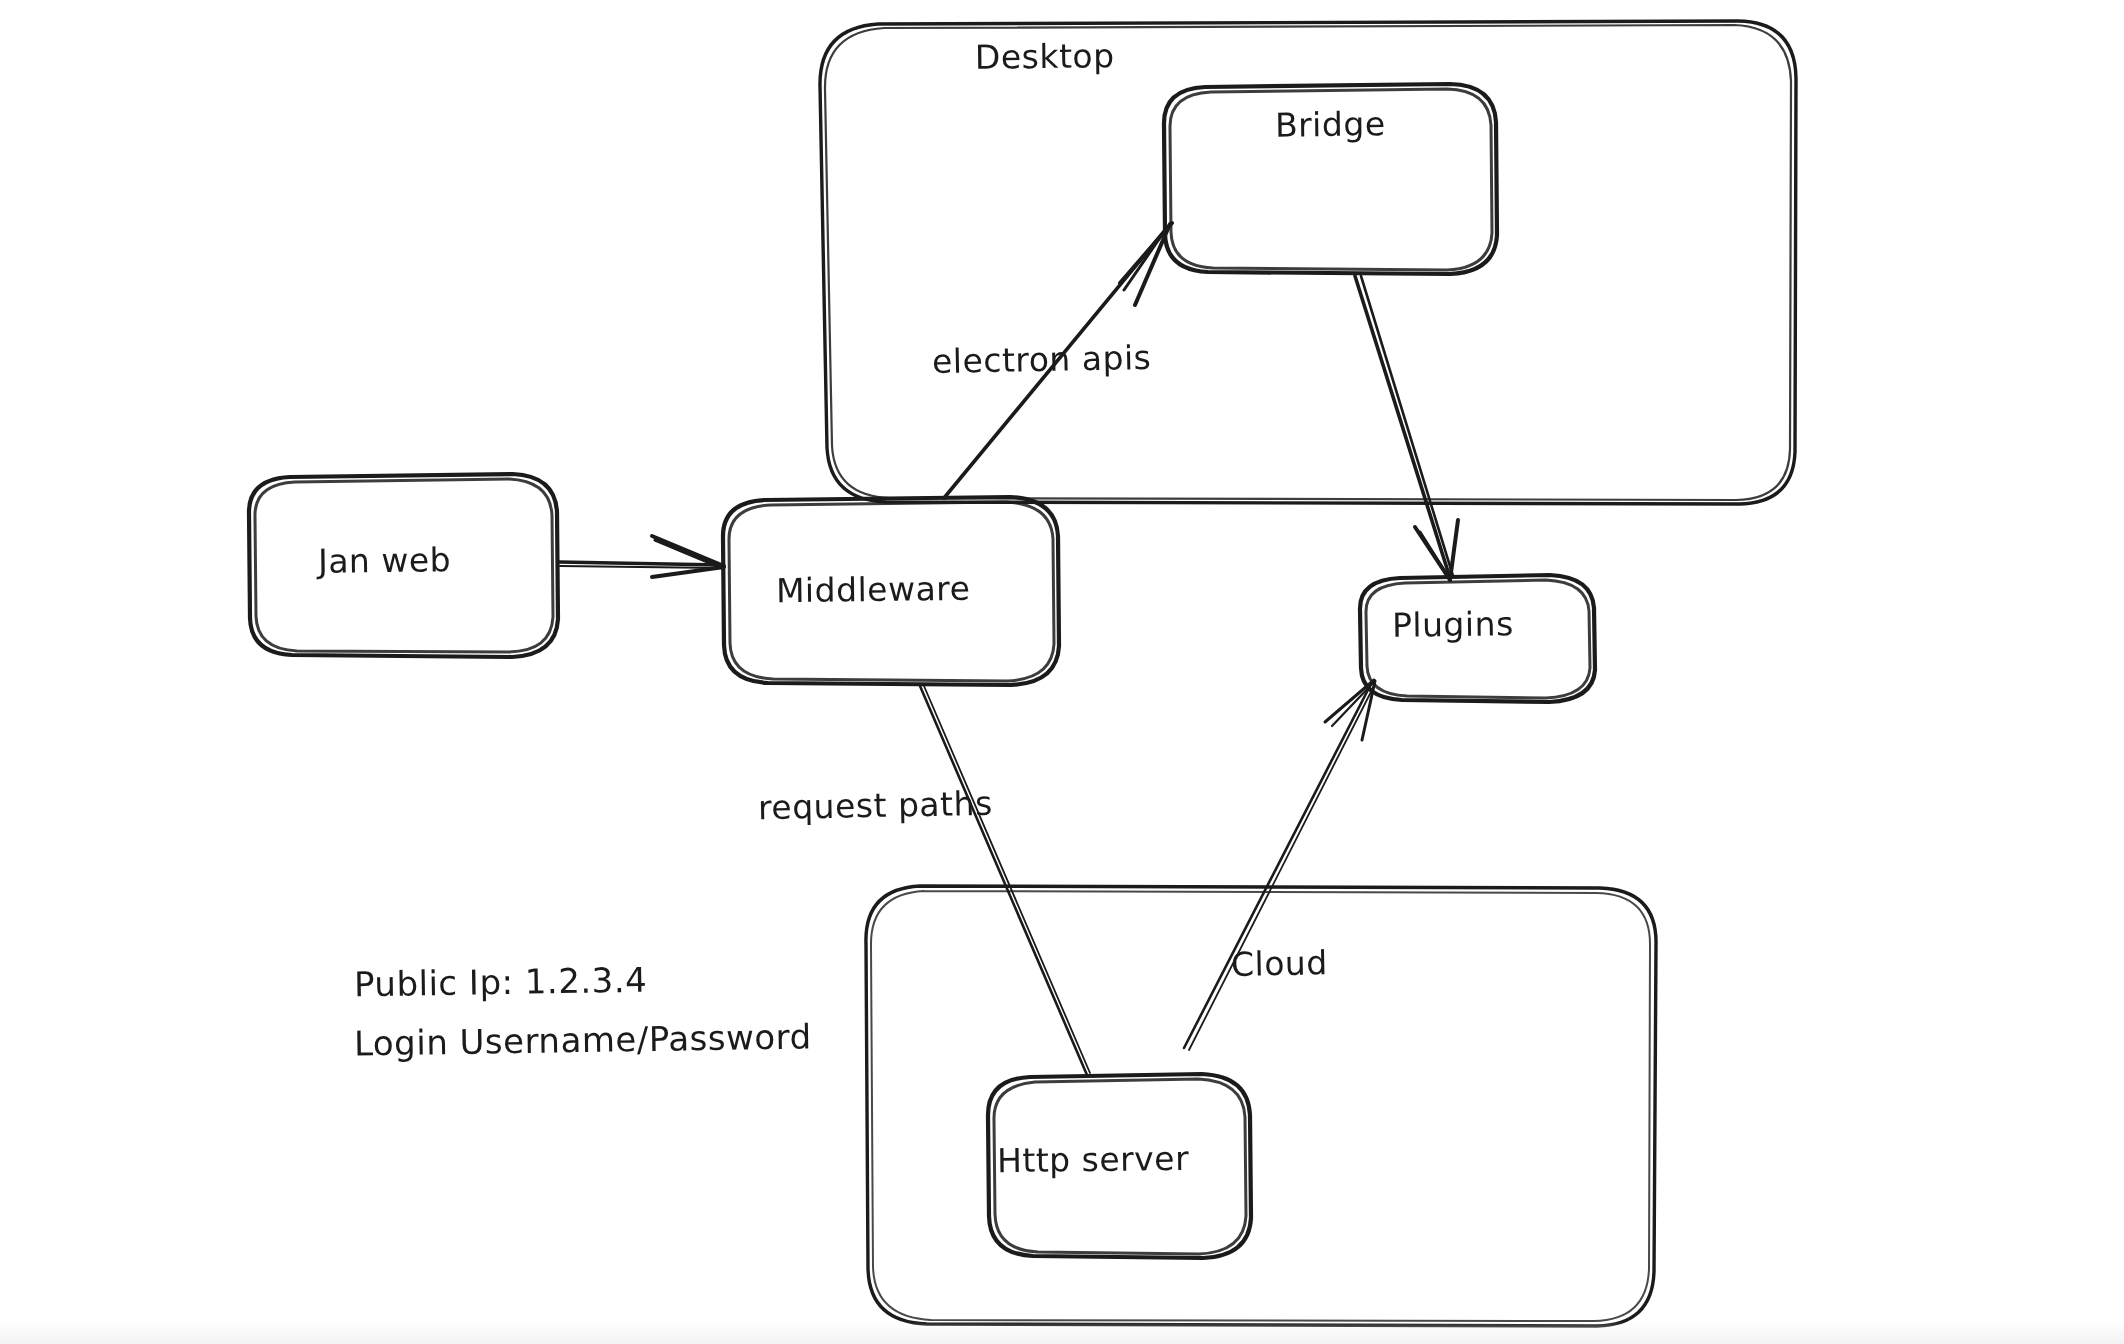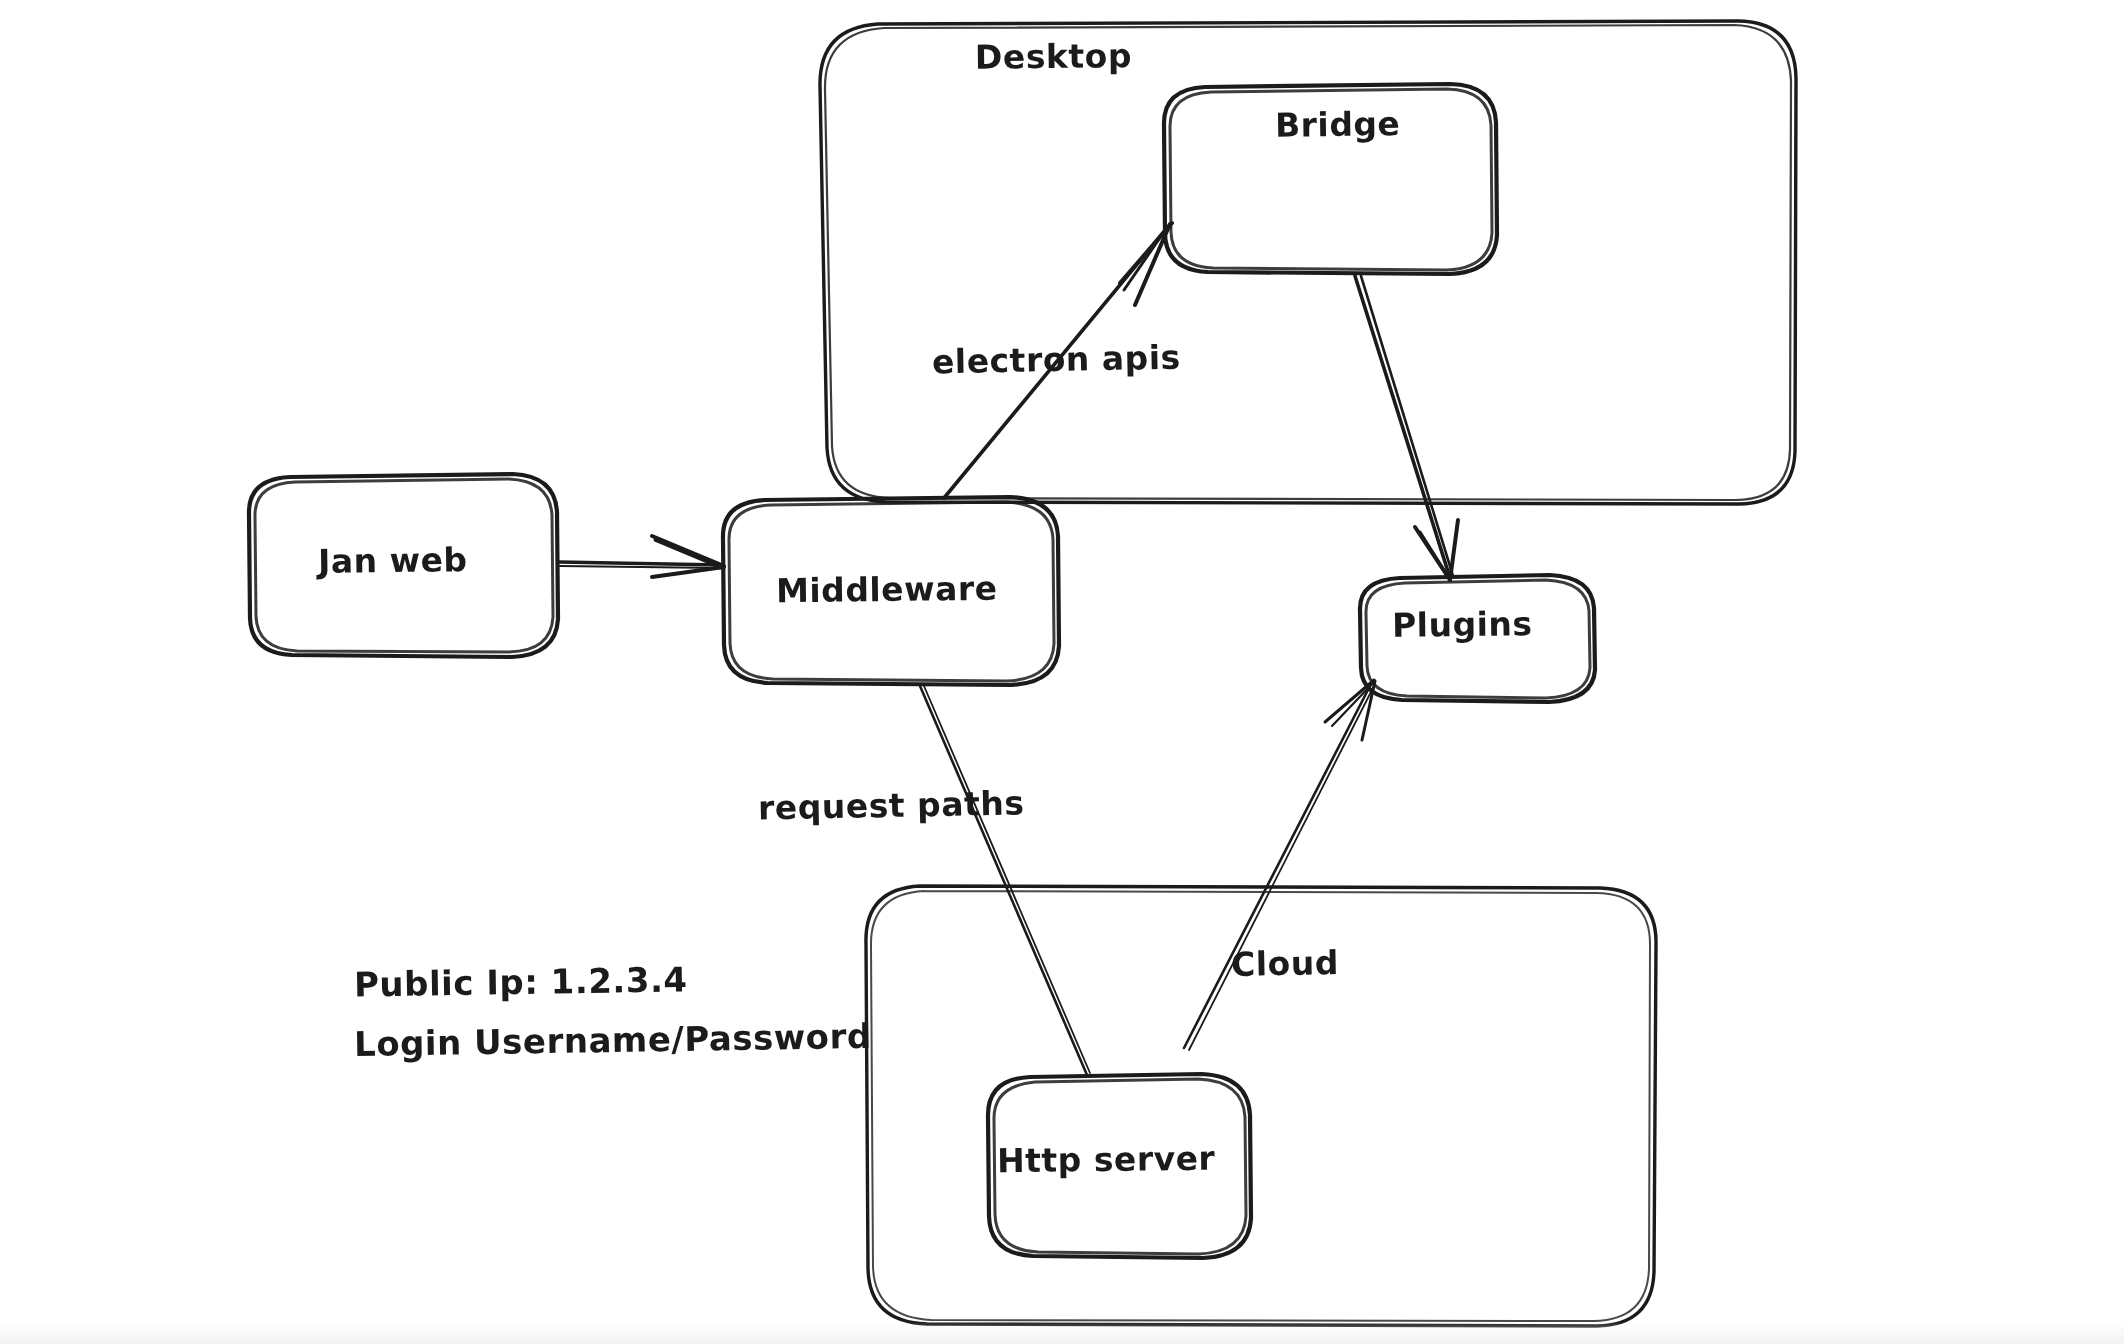--- a/index.html
+++ b/index.html
@@ -8,21 +8,20 @@
     padding: 0;
     background: #ffffff;
   }
   #canvas {
     position: relative;
     width: 2124px;
     height: 1344px;
     background: #ffffff;
     overflow: hidden;
     font-family: "DejaVu Sans", sans-serif;
-    font-weight: bold;
   }
   #diagram-svg {
     position: absolute;
     top: 0;
     left: 0;
     width: 2124px;
     height: 1344px;
   }
   .sketch-stroke {
     fill: none;

